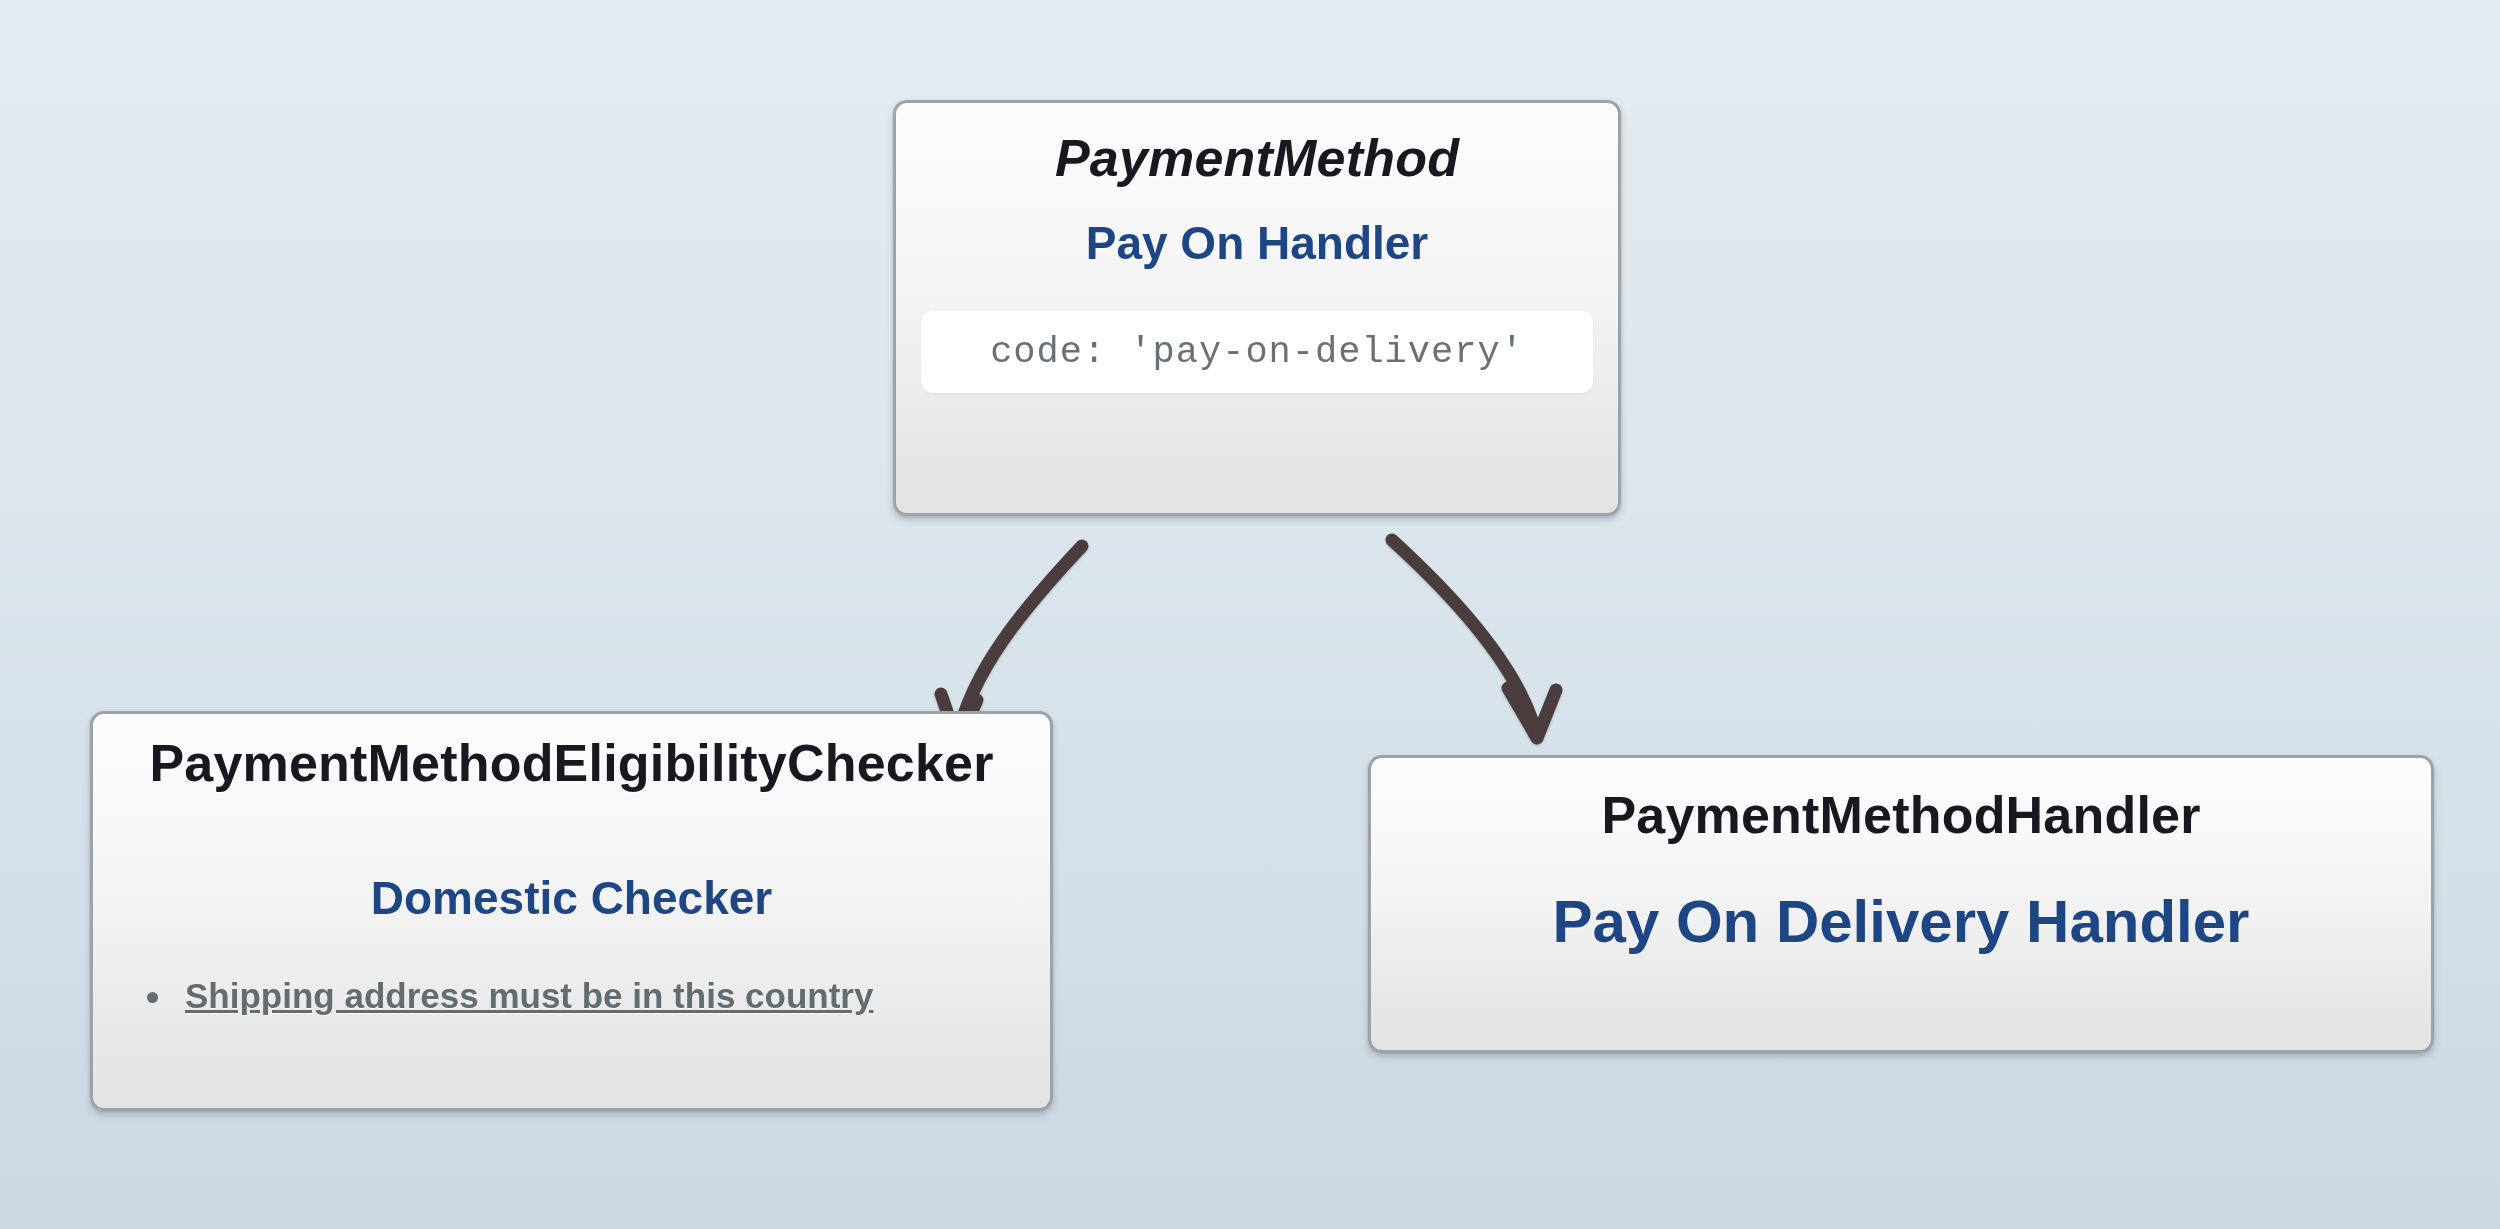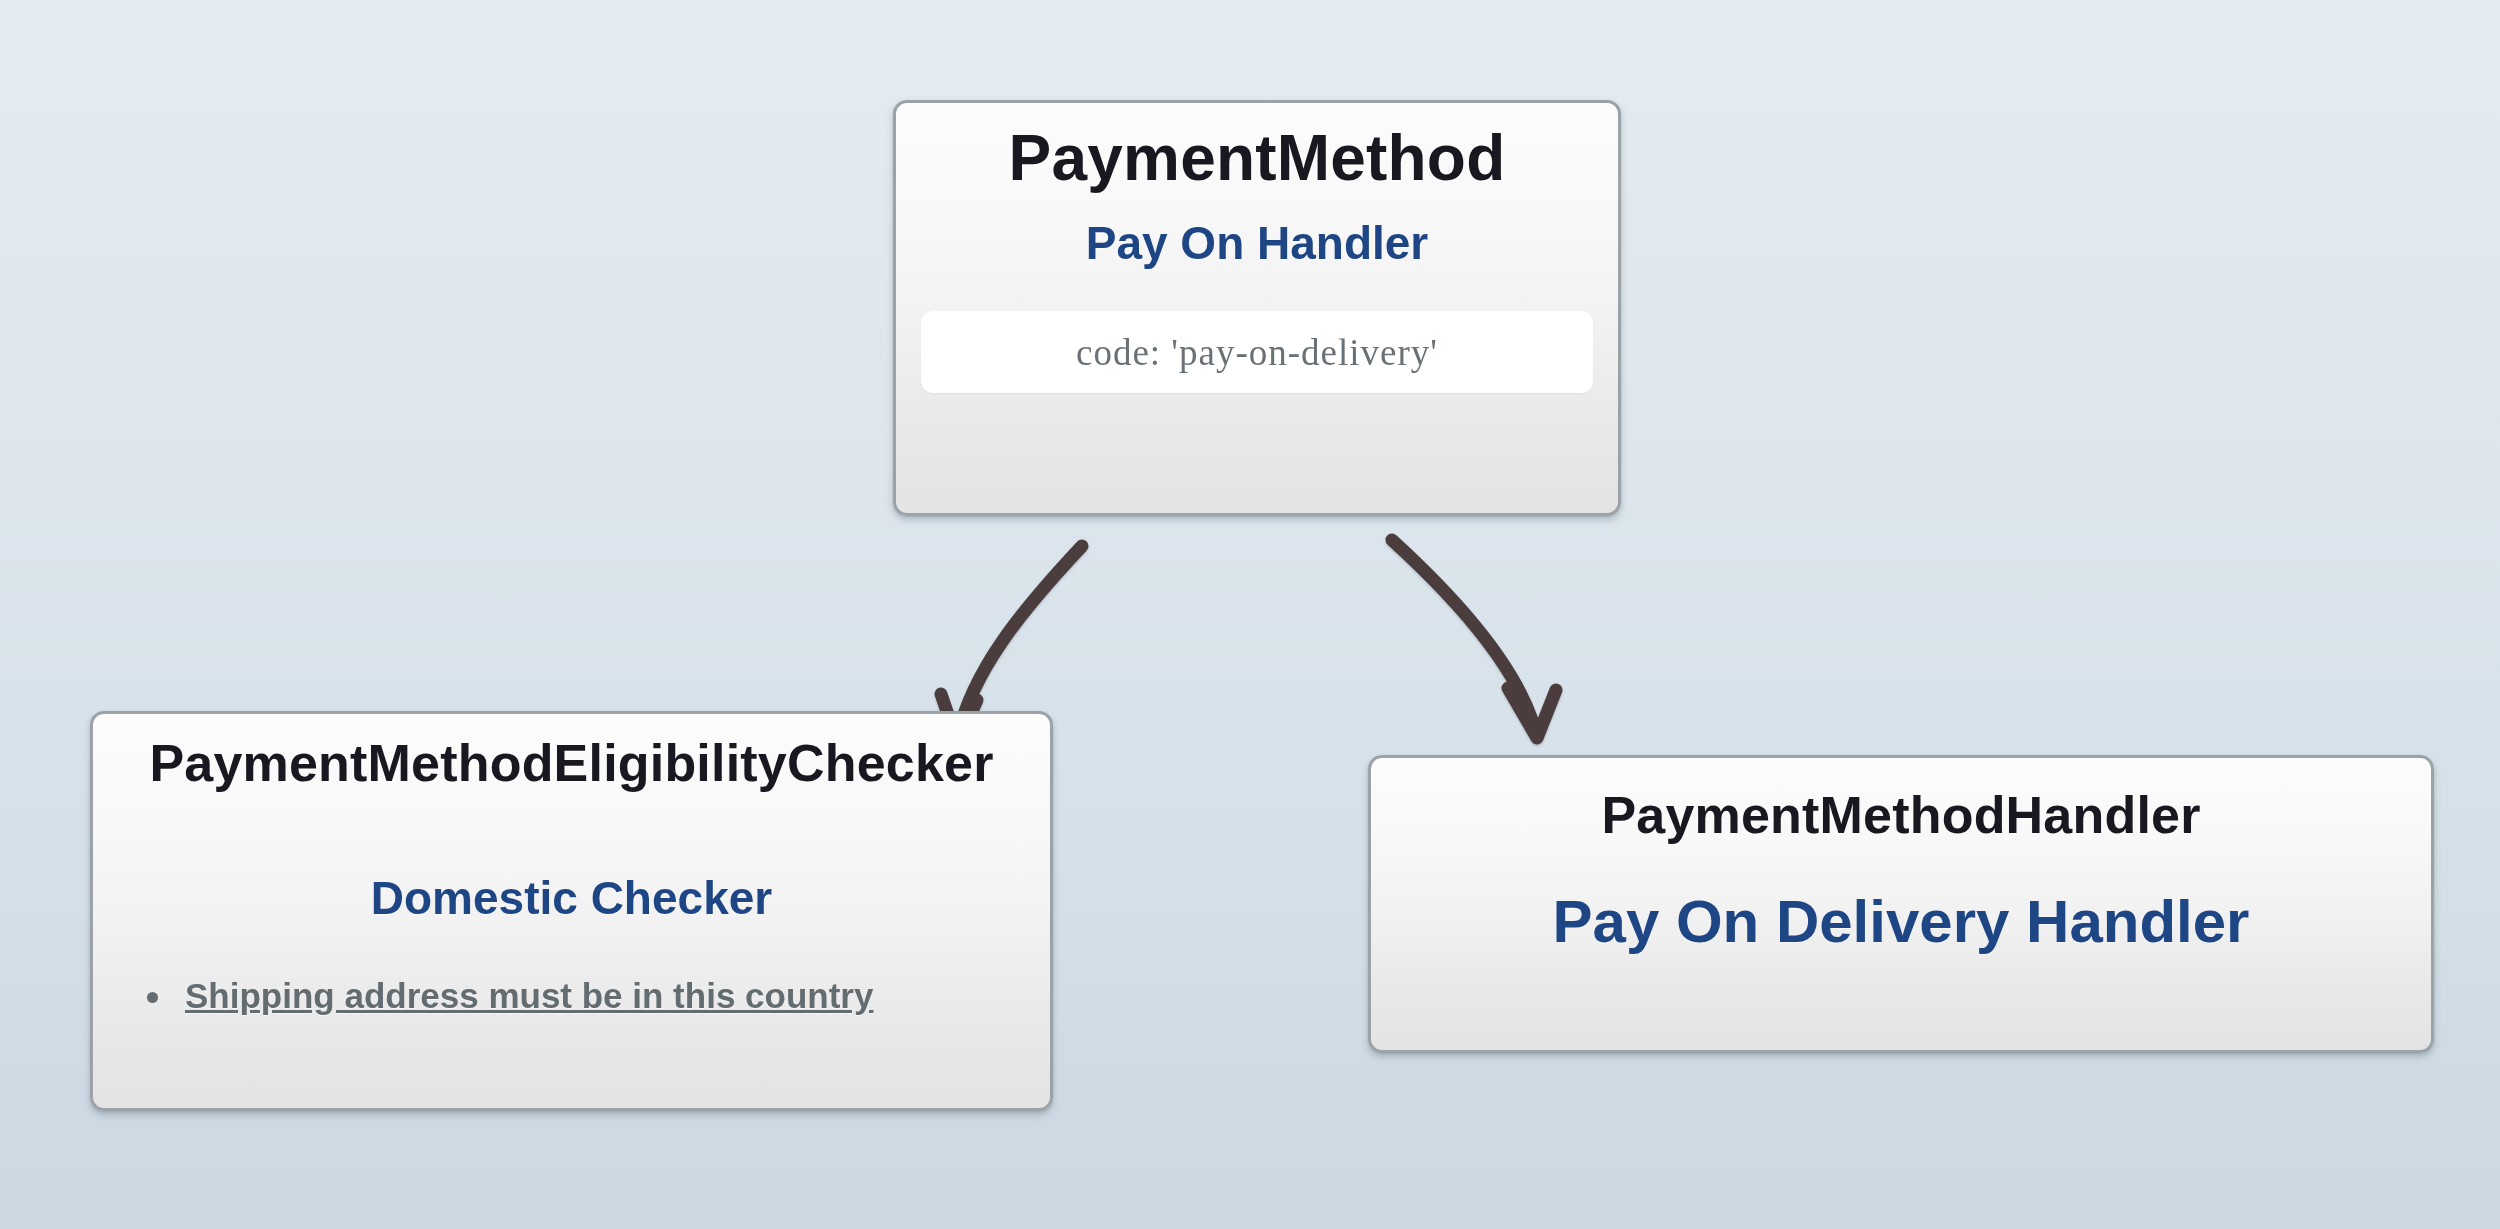--- a/index.html
+++ b/index.html
@@ -77,42 +77,43 @@
 
   
   #node-payment-method {
     left: 893px;
     top: 100px;
     width: 728px;
     height: 416px;
     padding-top: 26px;
   }
   #node-payment-method .node-title {
-    font-size: 64px;
+    font-size: 52px;
     line-height: 58px;
+    font-style: italic;
   }
   #node-payment-method .node-subtitle {
     font-size: 46px;
     line-height: 52px;
     margin-top: 30px;
   }
 
   .code-box {
     margin-top: 42px;
     width: 672px;
     height: 82px;
     background: #ffffff;
     border-radius: 12px;
     display: flex;
     align-items: center;
     justify-content: center;
     box-shadow: 0 1px 2px rgba(0,0,0,0.05);
   }
   .code-text {
-    font-family: Liberation Serif, serif;
+    font-family: Liberation Mono, monospace;
     font-size: 37px;
     color: #6a7176;
     letter-spacing: 1px;
     white-space: pre;
   }
 
   
   #node-eligibility-checker {
     left: 90px;
     top: 711px;

